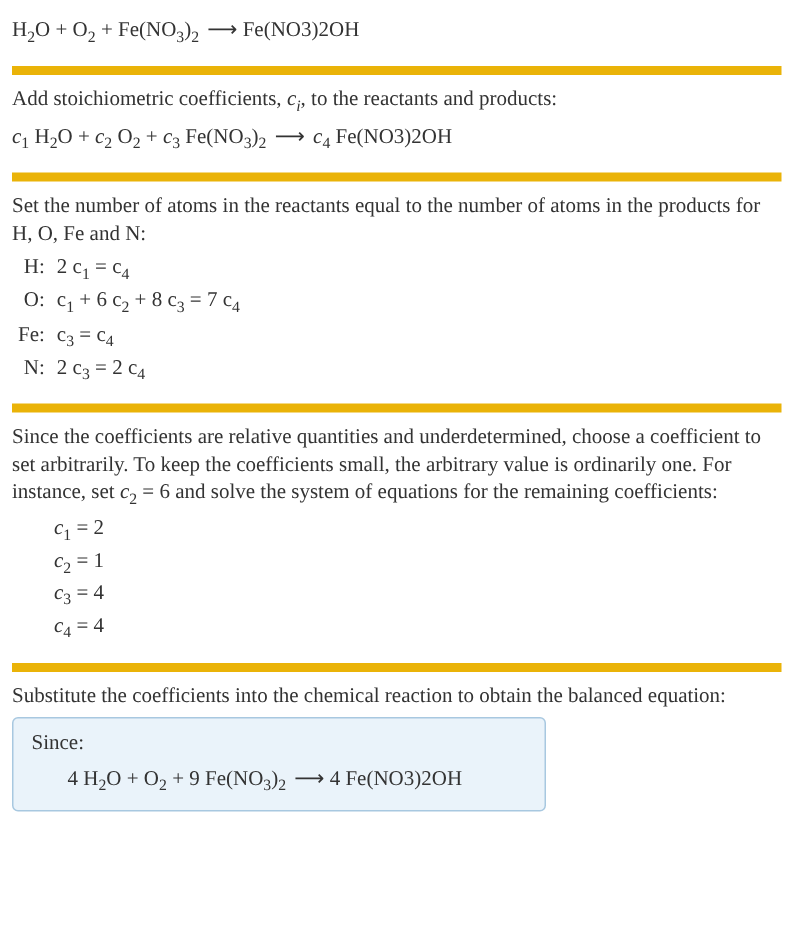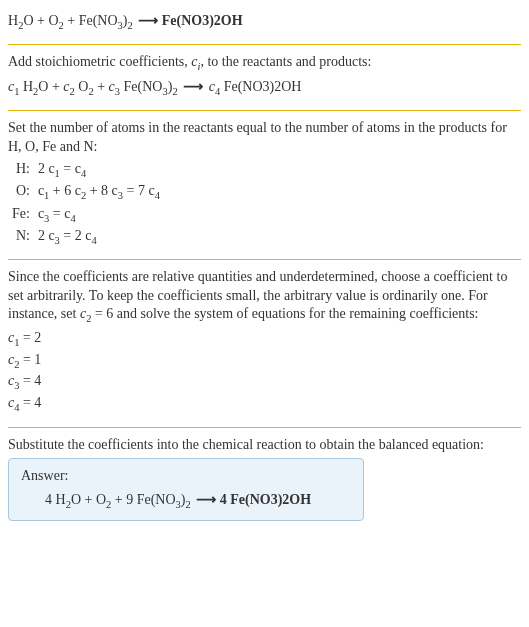--- a/index.html
+++ b/index.html
@@ -6,21 +6,21 @@
       font-family: Georgia, 'Times New Roman', serif;
       font-size: 14px;
       color: #333;
       margin: 0;
       padding: 8px;
       width: 513px;
       background: white;
       line-height: 1.3;
     }
     .section {
-      border-top: 1px solid #eab308;
+      border-top: 6px solid #eab308;
       padding-top: 8px;
       padding-bottom: 8px;
       margin-top: 4px;
     }
     .first-section {
       padding-bottom: 8px;
       margin-top: 0;
     }
     sub {
       font-size: 0.75em;
@@ -55,21 +55,20 @@
       padding-left: 24px;
     }
     .coef-list div {
       margin-bottom: 1px;
     }
     .italic {
       font-style: italic;
     }
     .arrow {
       padding: 0 2px;
-      font-weight: bold;
     }
   </style>
 </head>
 <body>
 
 <div class="first-section">
   <div class="equation-line">
     <span>H</span><sub>2</sub><span>O + O</span><sub>2</sub><span> + Fe(NO</span><sub>3</sub><span>)</span><sub>2</sub><span class="arrow"> ⟶ Fe(NO3)2OH</span>
   </div>
 </div>
@@ -97,29 +96,29 @@
 
     <div class="label-col">N:</div>
     <div><span>2 c</span><sub>3</sub><span> = 2 </span><span>c</span><sub>4</sub></div>
   </div>
 </div>
 
 <div class="section">
   <div>
     <span>Since the coefficients are relative quantities and underdetermined, choose a coefficient to set arbitrarily. To keep the coefficients small, the arbitrary value is ordinarily one. For instance, set </span><span class="italic">c</span><sub>2</sub><span> = 6 and solve the system of equations for the remaining coefficients:</span>
   </div>
-  <div class="coef-list" style="margin-top:4px;">
+  <div class="coef-list" style="margin-top:4px;margin-left:28px;">
     <div><span class="italic">c</span><sub>1</sub><span> = 2</span></div>
     <div><span class="italic">c</span><sub>2</sub><span> = 1</span></div>
     <div><span class="italic">c</span><sub>3</sub><span> = 4</span></div>
     <div><span class="italic">c</span><sub>4</sub><span> = 4</span></div>
   </div>
 </div>
 
 <div class="section">
   <div>Substitute the coefficients into the chemical reaction to obtain the balanced equation:</div>
   <div class="answer-box">
-    <div class="answer-title">Answer:</div>
+    <div class="answer-title">Since:</div>
     <div class="answer-eq">
       <span>4 H</span><sub>2</sub><span>O + O</span><sub>2</sub><span> + 9 Fe(NO</span><sub>3</sub><span>)</span><sub>2</sub><span class="arrow"> ⟶ 4 Fe(NO3)2OH</span>
     </div>
   </div>
 </div>
 
 </body></html>

